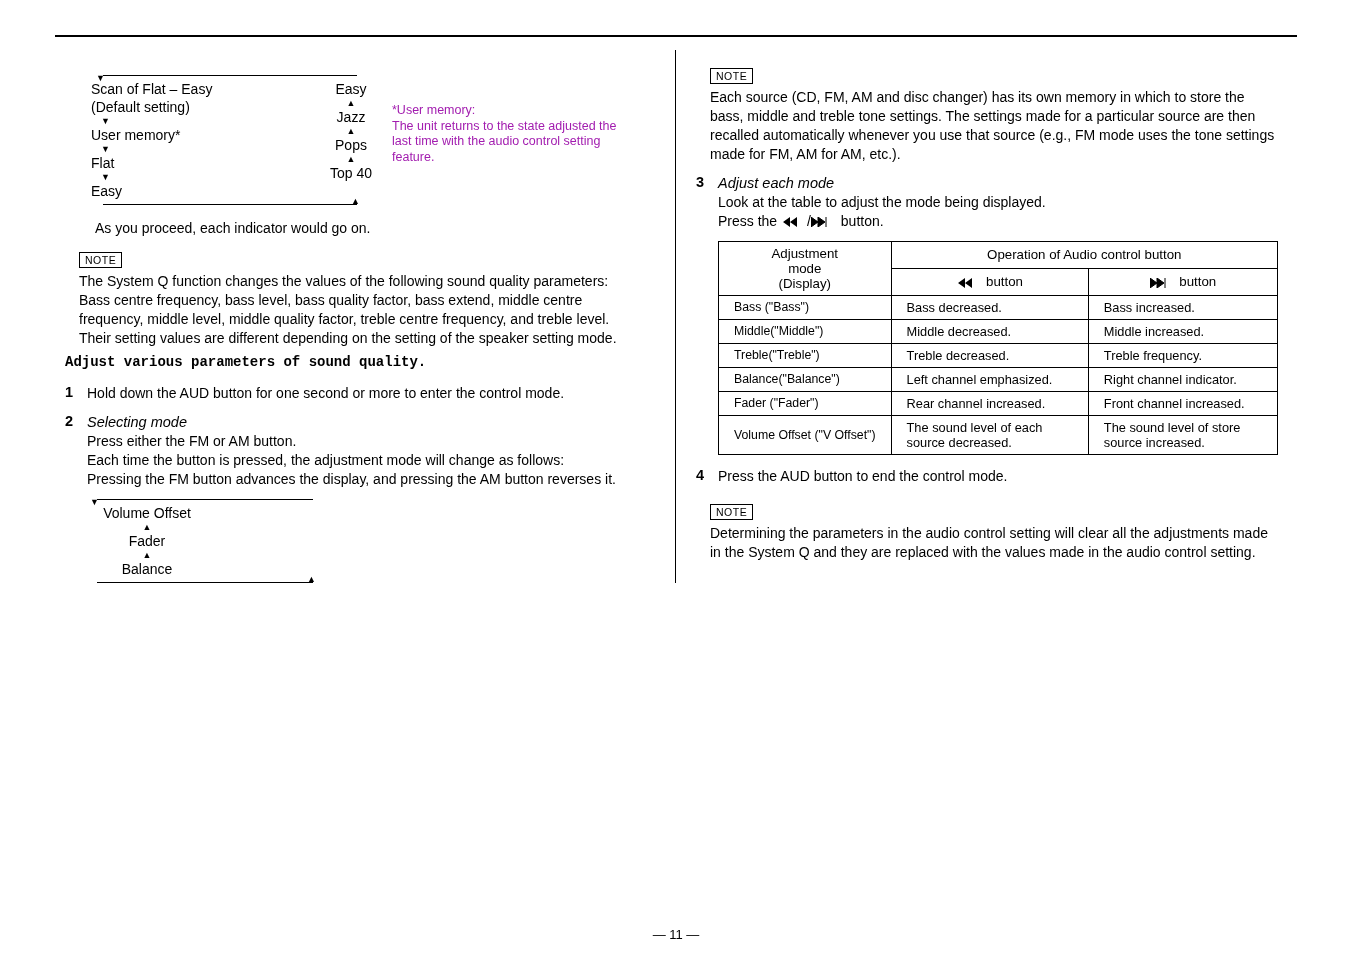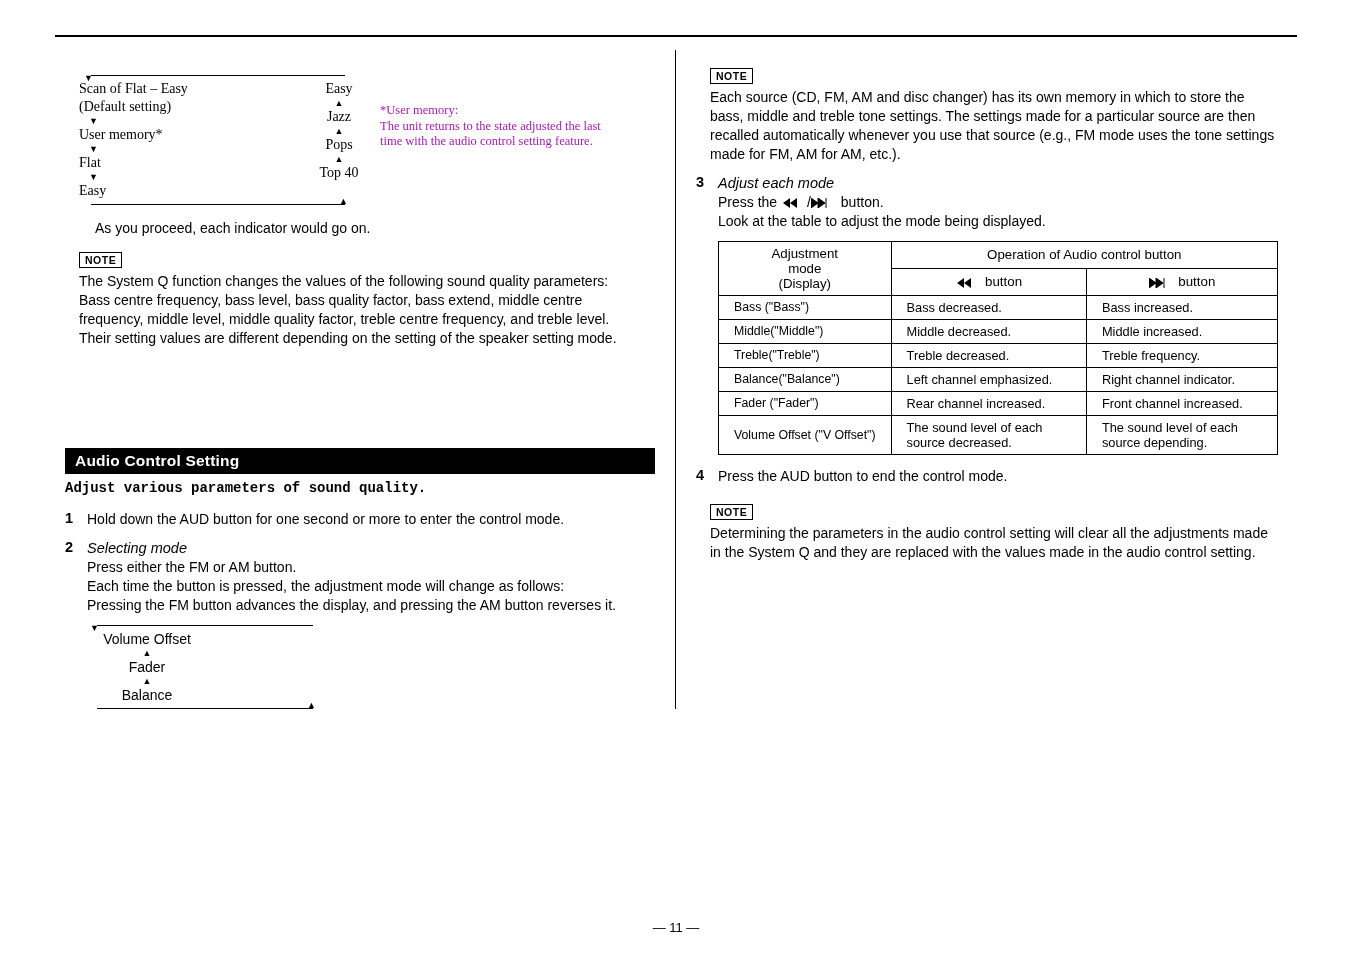--- a/index.html
+++ b/index.html
@@ -25,42 +25,41 @@
   .topbar {
     position: absolute;
     top: 35px;
     left: 55px;
     right: 55px;
     border-top: 2.5px solid #000;
   }
 
   .flow-box {
     margin-top: 25px;
-    margin-left: 14px;
+    margin-left: 26px;
     display: flex;
     align-items: flex-start;
     font-size: 14px;
-    font-family: Liberation Serif, serif;
   }
   .flow-col { display: flex; flex-direction: column; }
   .flow-item { line-height: 1.15; padding: 1px 0; }
   .arr-down::before { content: "▼"; font-size: 9px; display: block; margin-left: 10px; }
   .arr-up::before   { content: "▲"; font-size: 9px; display: block; text-align: center; }
   .flow-left  { width: 225px; }
   .flow-right { width: 70px; text-align: center; }
   .bracket-top    { border-top: 1px solid #000; height: 1px; margin: 0 0 4px 12px; width: 254px; position: relative; }
   .bracket-top::before  { content:"▼"; font-size:9px; position:absolute; left:-7px; top:-3px;}
   .bracket-bottom { border-bottom: 1px solid #000; height: 1px; margin: 4px 0 0 12px; width: 254px; position: relative;}
   .bracket-bottom::after { content:"▲"; font-size:9px; position:absolute; right:-3px; bottom:-2px;}
   .user-mem-note { font-size: 12.5px; color: #a21caf; margin-left: 6px; width: 225px; margin-top: 28px; line-height:1.25;}
 
   .para { margin: 14px 0 6px 30px; font-size: 14px; line-height:1.35; }
   .note-label {
     border: 1.2px solid #000;
-    font-weight: bold;
+    font-weight: normal;
     font-size: 10.5px;
     padding: 1px 5px;
     display: inline-block;
     margin: 8px 0 4px 14px;
     letter-spacing: 0.5px;
   }
   .note-text {
     margin: 0 10px 0 14px;
     font-size: 14px;
     line-height: 1.35;
@@ -106,21 +105,21 @@
     border: 1.3px solid #000;
     padding: 4px 15px;
     vertical-align: middle;
   }
   table.adj th { font-weight: normal; text-align: center; font-size: 13.3px; }
   table.adj .row-head { font-size: 12.3px; white-space: nowrap; }
   .svg-icn { width: 26px; height: 10px; display:inline-block; vertical-align: middle; }
 
   .pagenum {
     position: absolute;
-    bottom: 19px;
+    bottom: 12px;
     left: 50%;
     transform: translateX(-50%);
     font-size: 13px;
   }
 </style>
 </head>
 <body>
 
 <div class="topbar"></div>
 
@@ -160,21 +159,20 @@
       </div>
     </div>
 
     <div class="para">As you proceed, each indicator would go on.</div>
 
     <div class="note-label">NOTE</div>
     <div class="note-text" style="white-space:pre-line">The System Q function changes the values of the following sound quality parameters:
 Bass centre frequency, bass level, bass quality factor, bass extend, middle centre frequency, middle level, middle quality factor, treble centre frequency, and treble level.
 Their setting values are different depending on the setting of the speaker setting mode.</div>
 
-    <div class="section-bar">Audio Control Setting</div>
     <div class="section-sub">Adjust various parameters of sound quality.</div>
 
     <div class="step">
       <div class="step-num">1</div>
       <div class="step-body">Hold down the AUD button for one second or more to enter the control mode.</div>
     </div>
 
     <div class="step">
       <div class="step-num">2</div>
       <div class="step-body">
@@ -205,30 +203,30 @@
 
   <div class="col">
 
     <div class="note-label" style="margin-top:18px">NOTE</div>
     <div class="note-text">Each source (CD, FM, AM and disc changer) has its own memory in which to store the bass, middle and treble tone settings. The settings made for a particular source are then recalled automatically whenever you use that source (e.g., FM mode uses the tone settings made for FM, AM for AM, etc.).</div>
 
     <div class="step" style="margin-top:10px">
       <div class="step-num">3</div>
       <div class="step-body">
         <div class="step-heading">Adjust each mode</div>
+        <div>Look at the table to adjust the mode being displayed.</div>
         <div>
           <span>Press the </span>
           <svg class="svg-icn" viewBox="0 0 26 10">
               <path d="M2 0v10M2 5l7 5V0zM9 5l7 5V0z" fill="#000"></path>
             </svg>/<svg class="svg-icn" viewBox="0 0 26 10">
               <path d="M0 0v10l7-5zM7 0v10l7-5zM15 0v10" fill="#000" stroke="#000"></path>
             </svg>
           <span> button.</span>
         </div>
-        <div>Look at the table to adjust the mode being displayed.</div>
       </div>
     </div>
 
     <table class="adj">
       <tbody>
           <tr>
         <th rowspan="2" style="width:115px">Adjustment<br>mode<br>(Display)</th>
         <th colspan="2">Operation of Audio control button</th>
       </tr>
       <tr>
@@ -266,21 +264,21 @@
             <td>Right channel indicator.</td>
           </tr>
       <tr>
             <td class="row-head">Fader ("Fader")</td>
             <td>Rear channel increased.</td>
             <td>Front channel increased.</td>
           </tr>
       <tr>
             <td class="row-head">Volume Offset ("V Offset")</td>
             <td>The sound level of each source decreased.</td>
-            <td>The sound level of each source depending.</td>
+            <td>The sound level of store source increased.</td>
           </tr>
     </tbody>
       </table>
 
     <div class="step">
       <div class="step-num">4</div>
       <div class="step-body">Press the AUD button to end the control mode.</div>
     </div>
 
     <div class="note-label">NOTE</div>

